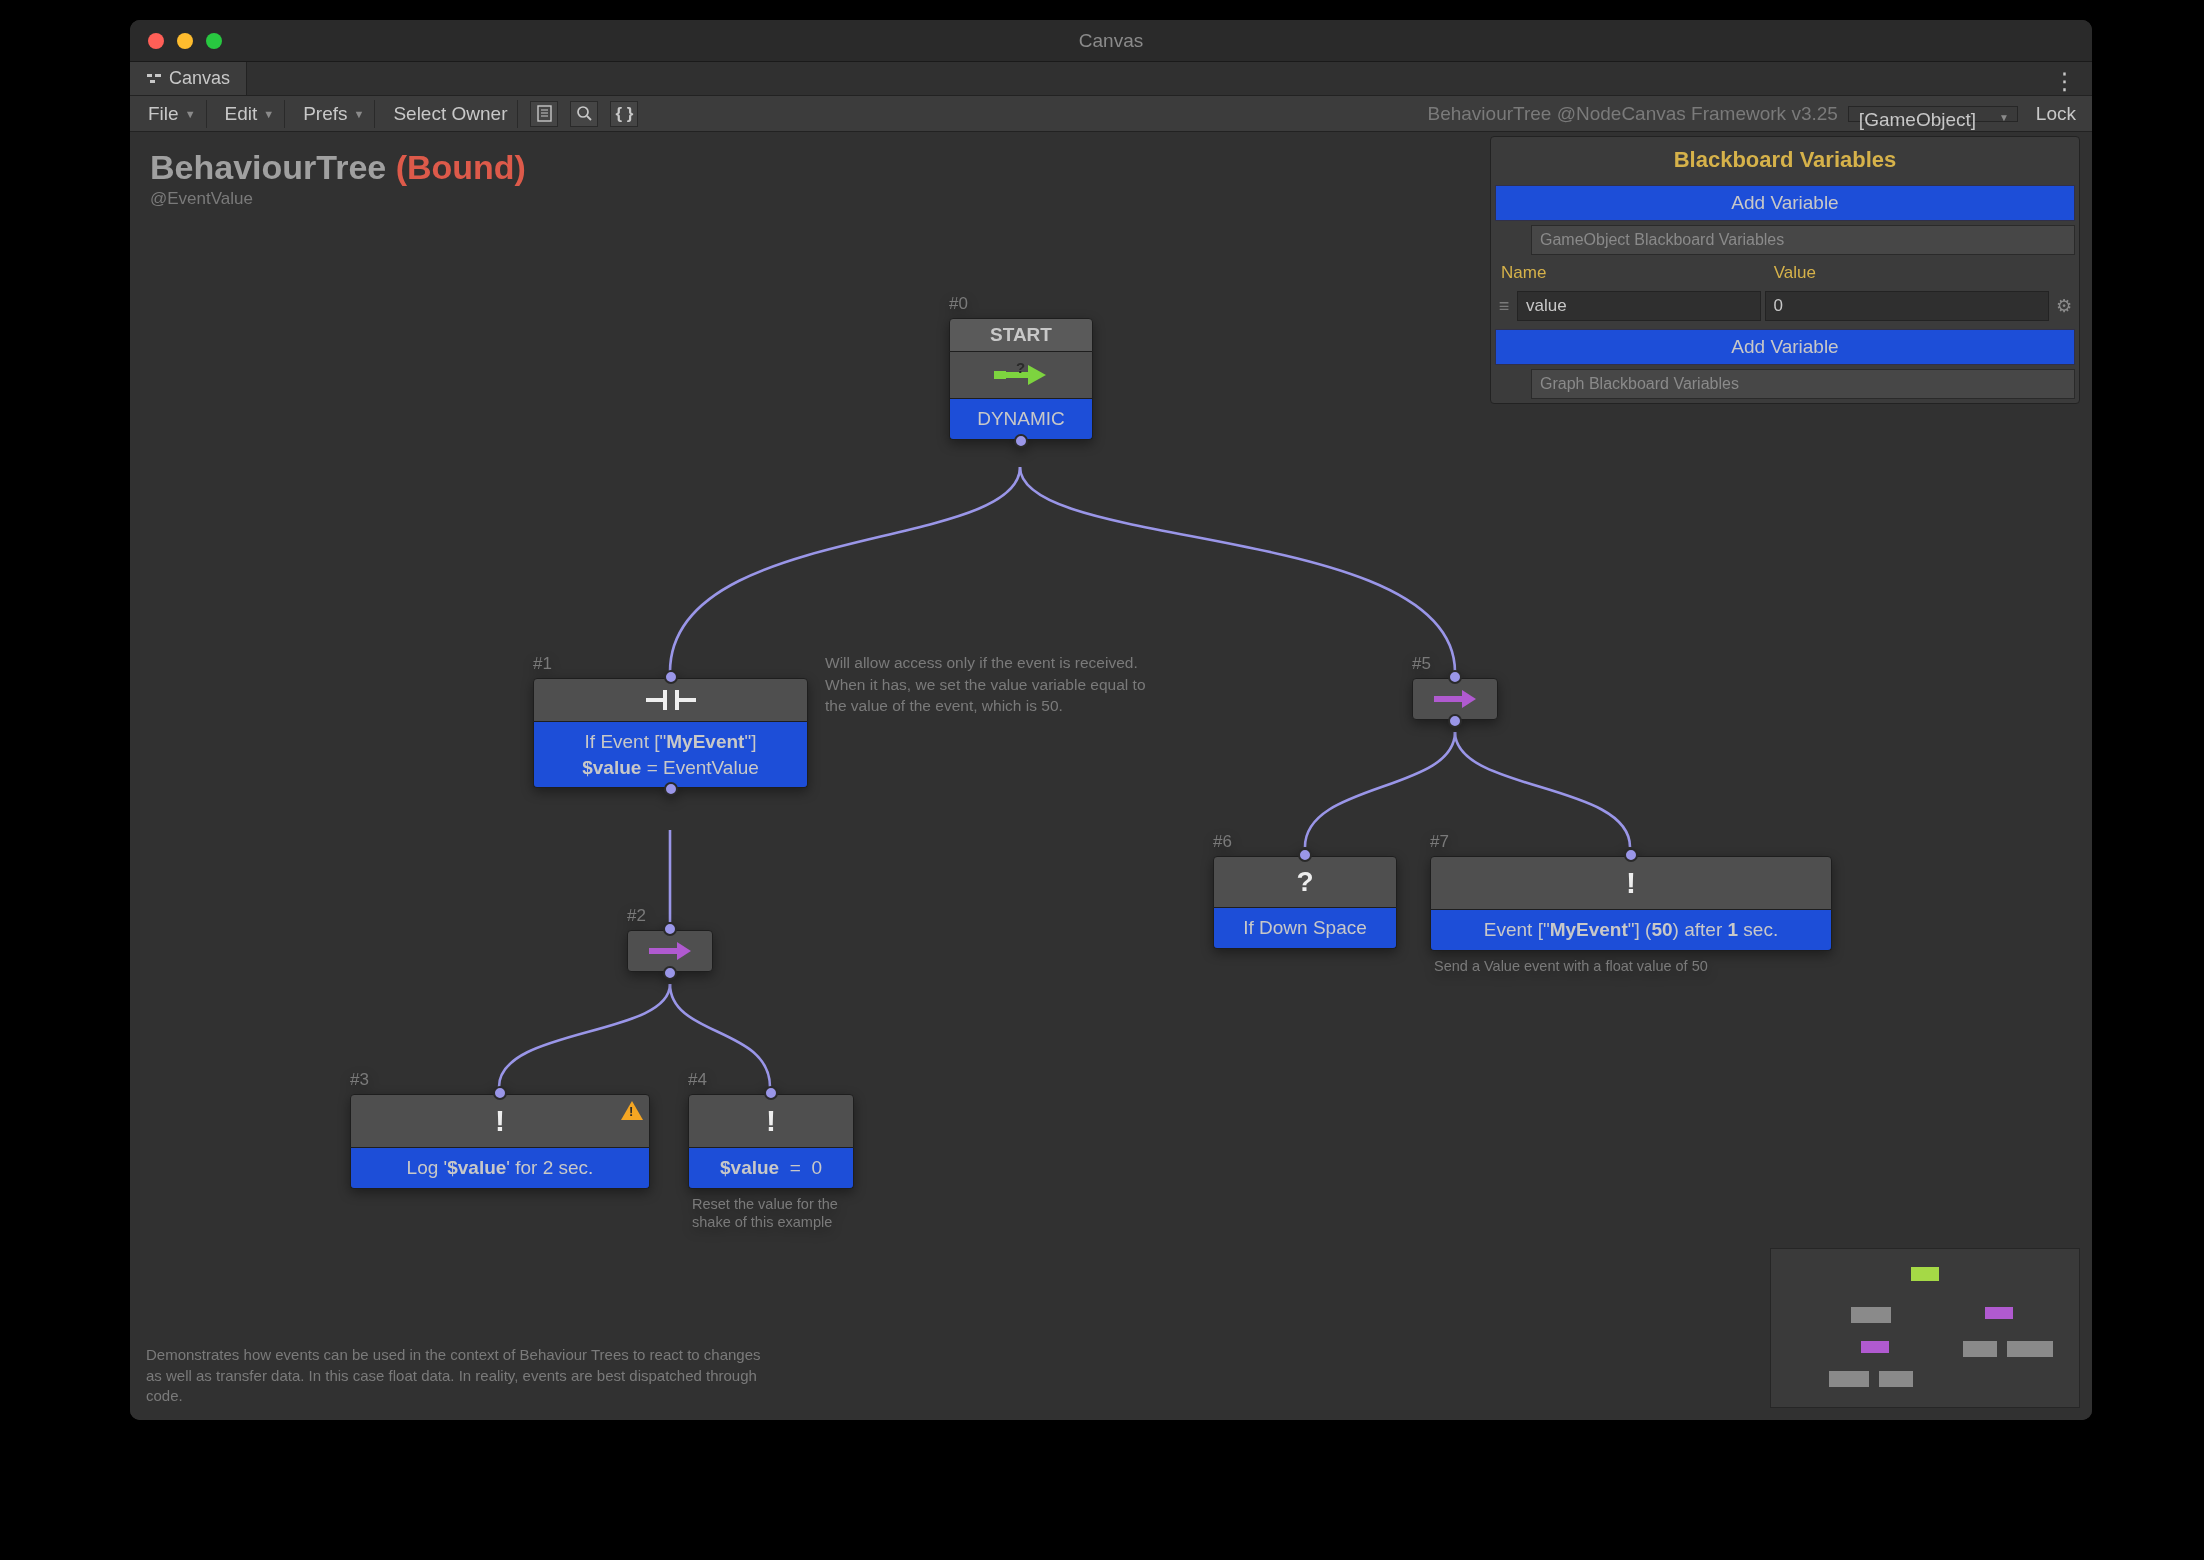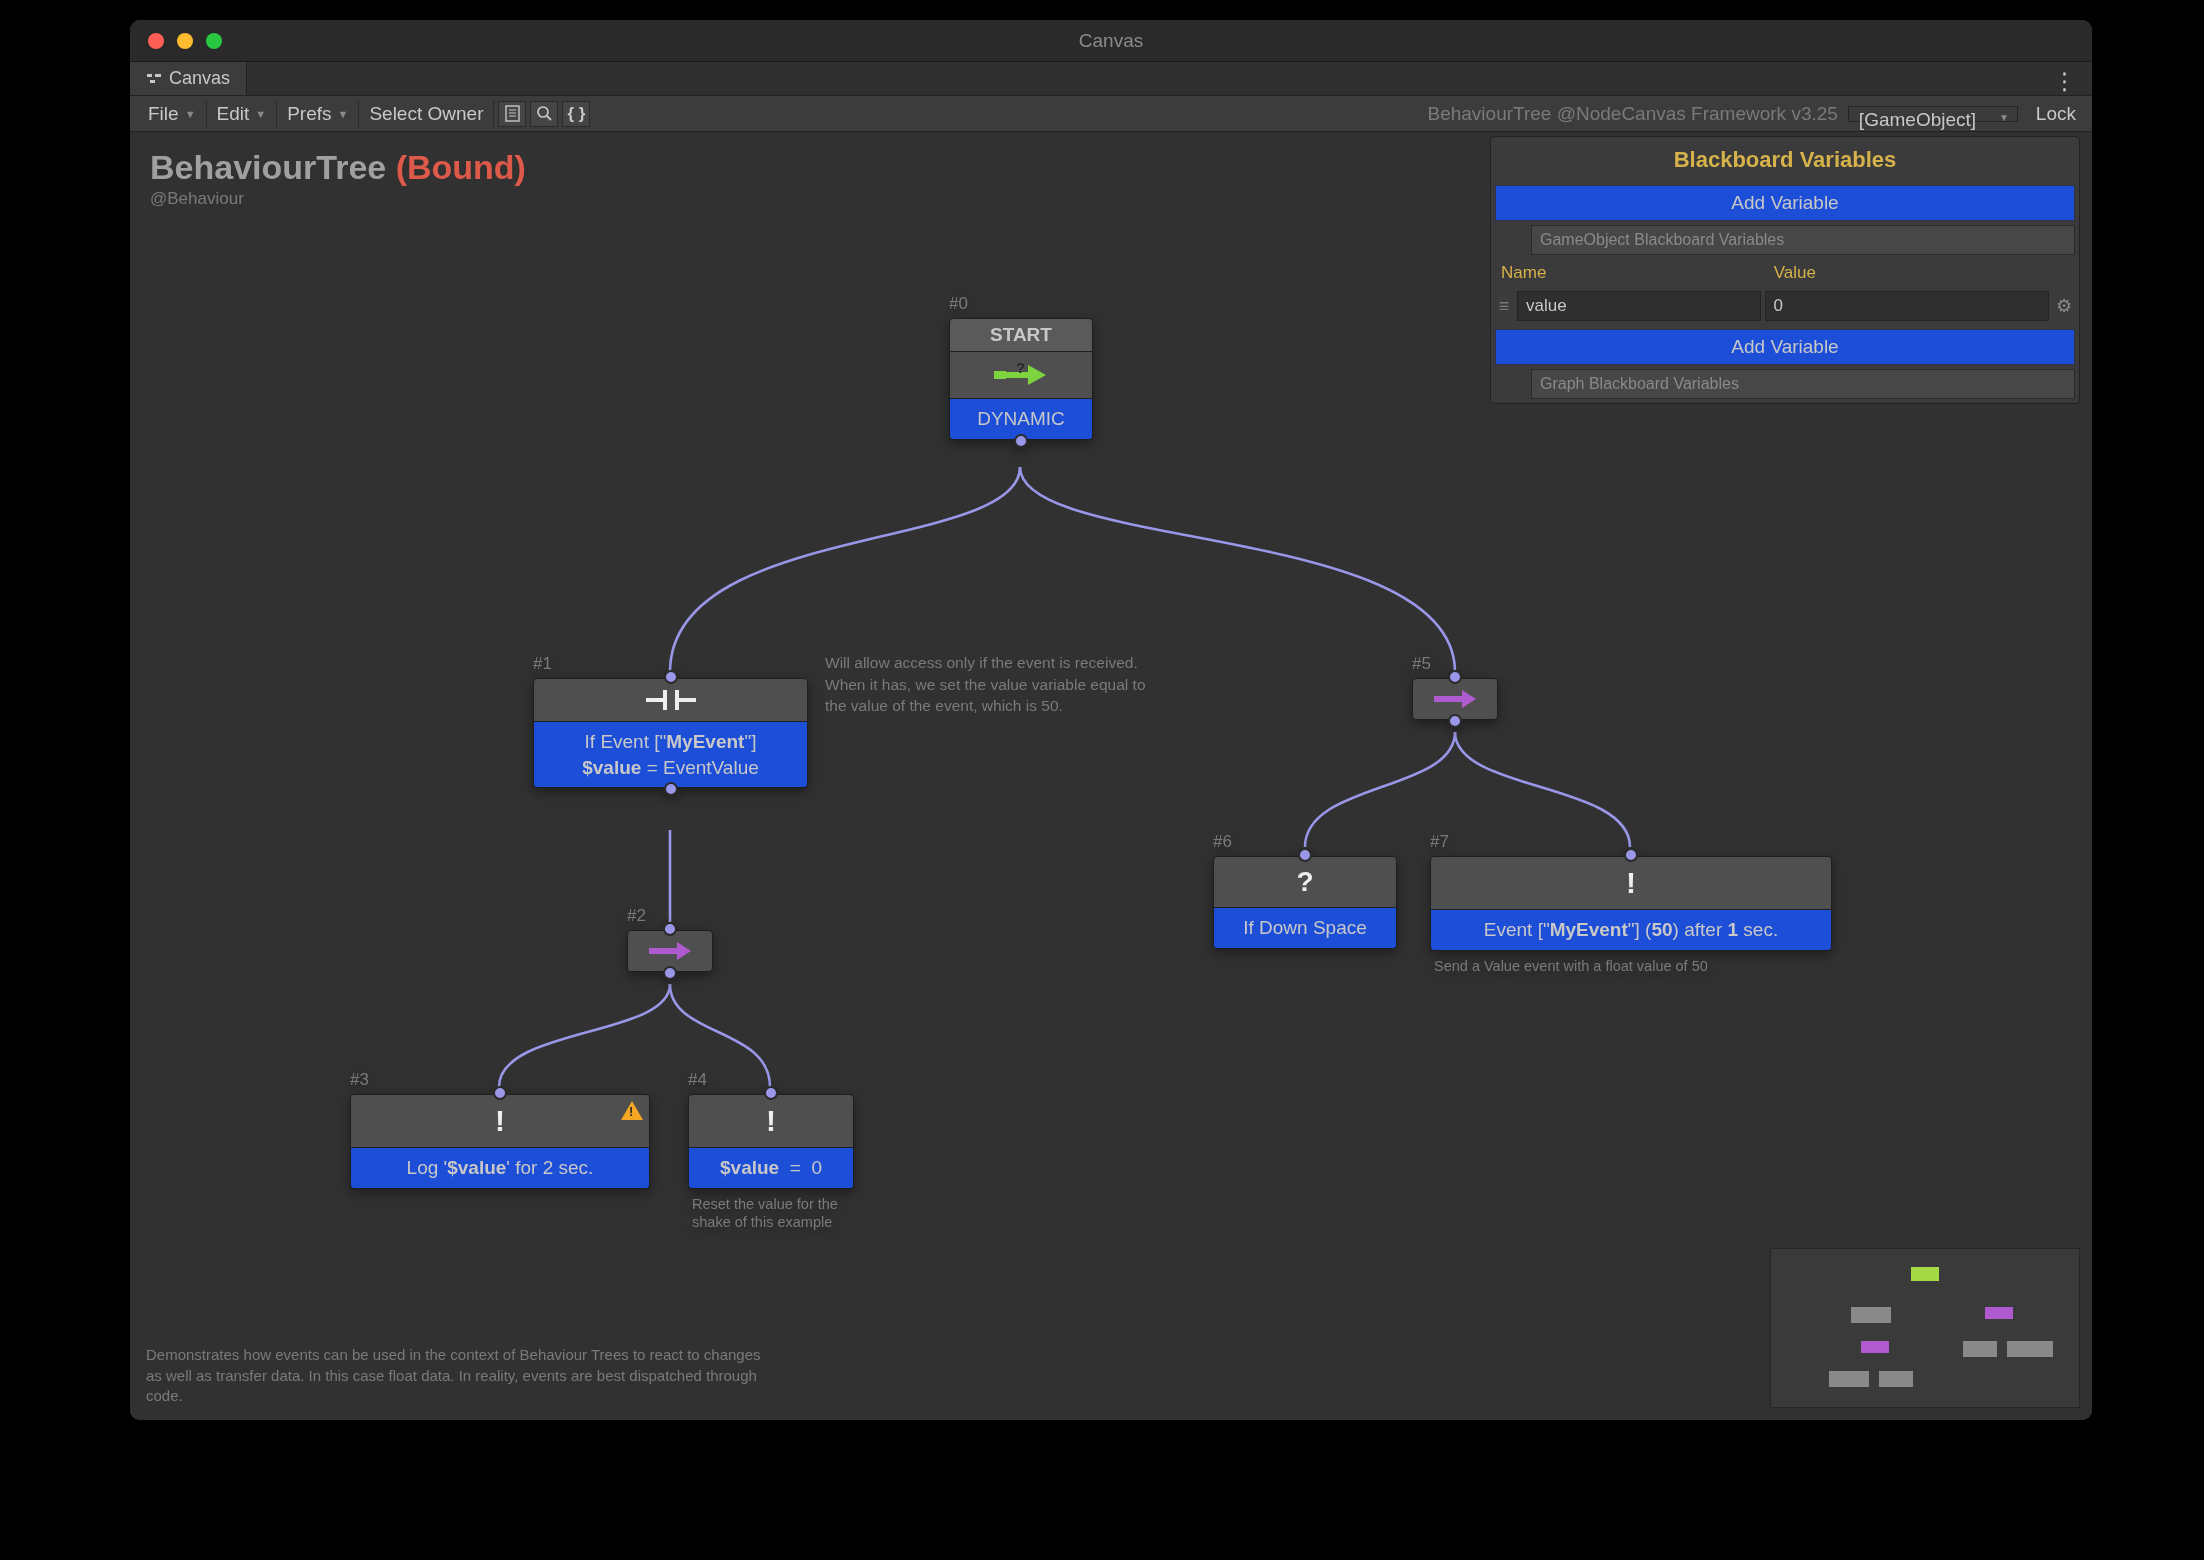--- a/index.html
+++ b/index.html
@@ -35,21 +35,21 @@
   .traffic { display:flex; gap:13px; margin-left:18px; }
   .dot { width:16px; height:16px; border-radius:50%; }
   .dot.r{background:#ff5f57;} .dot.y{background:#febc2e;} .dot.g{background:#28c840;}
   .titlebar .title { position:absolute; left:0; right:0; text-align:center; color:var(--text-dim); font-size:19px; font-weight:500; pointer-events:none; }
   
   .tabstrip { height:34px; background:#303030; display:flex; align-items:flex-end; border-bottom:1px solid #222; }
   .tab { display:flex; align-items:center; gap:7px; height:34px; padding:0 16px; background:var(--bg-tab-active); color:var(--text); font-size:18px; border-right:1px solid #222; }
   .tab .icn { width:16px; height:16px; display:flex; align-items:center; justify-content:center; }
   .tabstrip .more { margin-left:auto; margin-right:10px; color:var(--text); font-size:23px; cursor:pointer; padding:0 6px;}
   
-  .toolbar { height:36px; background:var(--bg-toolbar); display:flex; align-items:center; padding:0 8px; gap:0; border-bottom:1px solid #222;}
+  .toolbar { height:36px; background:var(--bg-toolbar); display:flex; align-items:center; padding:0 8px; gap:8px; border-bottom:1px solid #222;}
   .menu-item { display:flex; align-items:center; gap:6px; padding:0 10px; height:28px; color:var(--text); font-size:19px; cursor:pointer; border-right:1px solid #2a2a2a;}
   .menu-item:last-of-type{border-right:none;}
   .menu-item .tri { font-size:11px; color:var(--text-dim); }
   .tool-icon { width:28px; height:26px; display:flex; align-items:center; justify-content:center; cursor:pointer; color:var(--text); font-size:16px; border:1px solid #2a2a2a; background:#454545; margin-left:4px;}
   .tb-right { margin-left:auto; display:flex; align-items:center; gap:10px; }
   .tb-version { color:var(--text-mute); font-size:19px; }
   .tb-select { background:#3a3a3a; border:1px solid #262626; color:var(--text); font-size:19px; padding:2px 28px 2px 10px; height:16px; position:relative; min-width:170px;}
   .tb-select::after{content:"▼"; position:absolute; right:8px; top:5px; font-size:10px; color:var(--text-dim);}
   .tb-lock { color:var(--text); font-size:19px; padding:0 8px; cursor:pointer;}
   
@@ -157,21 +157,21 @@
       <span class="tb-version">BehaviourTree @NodeCanvas Framework v3.25</span>
       <div class="tb-select"><span>[GameObject]</span></div>
       <span class="tb-lock">Lock</span>
     </div>
   </div>
 
   <div class="canvas">
 
     <div class="graph-title">
       <div class="big"><span>BehaviourTree </span><span class="bound">(Bound)</span></div>
-      <div class="sub">@Behaviour</div>
+      <div class="sub">@EventValue</div>
     </div>
 
     <svg class="wires" viewBox="0 0 1962 1288">
 
       <path d="M 890 335 C 890 420, 540 390, 540 540"></path>
 
       <path d="M 890 335 C 890 420, 1325 390, 1325 540"></path>
 
       <path d="M 540 698 C 540 740, 540 760, 540 790"></path>
 

